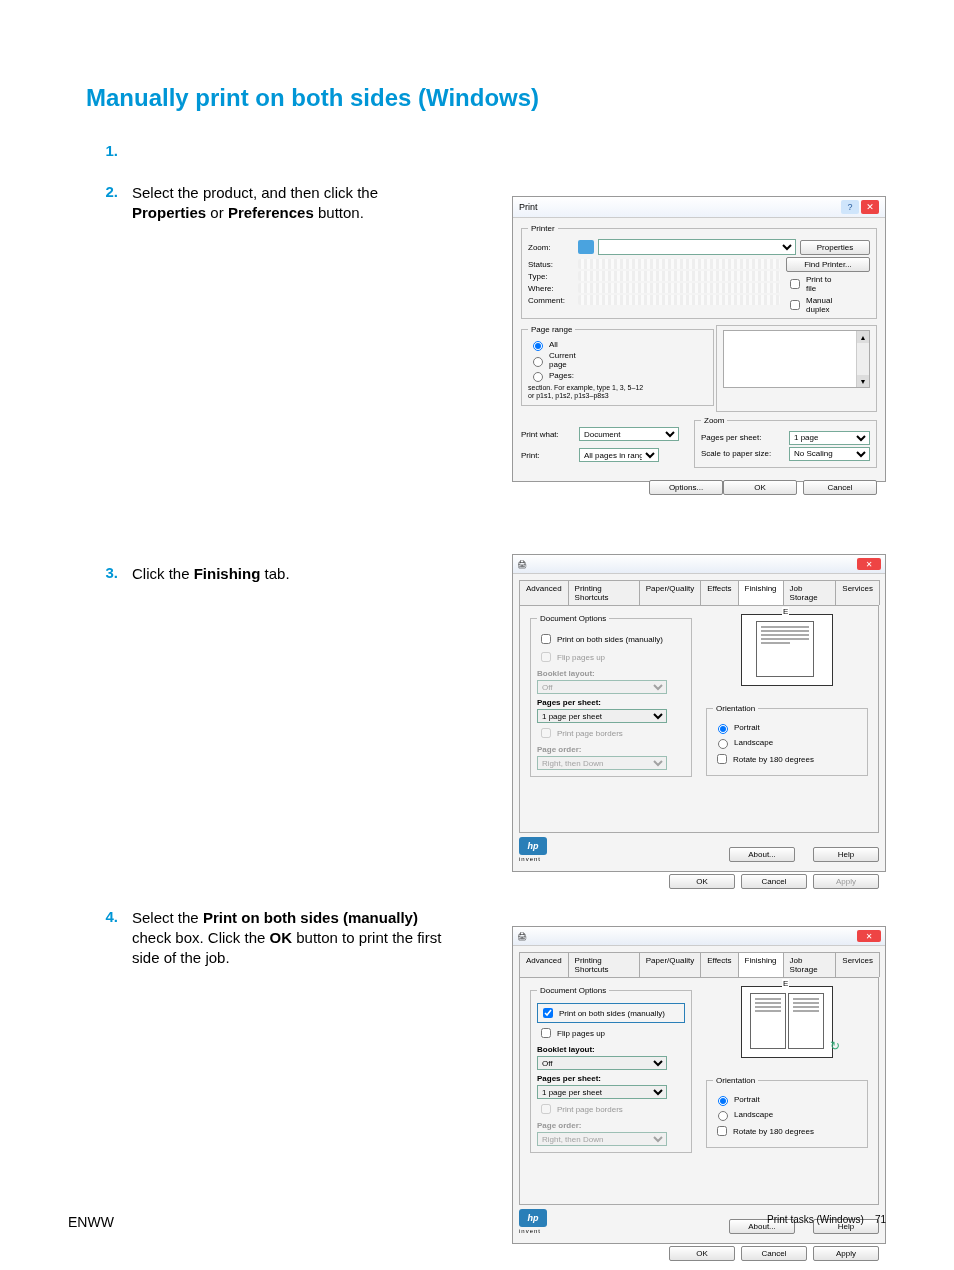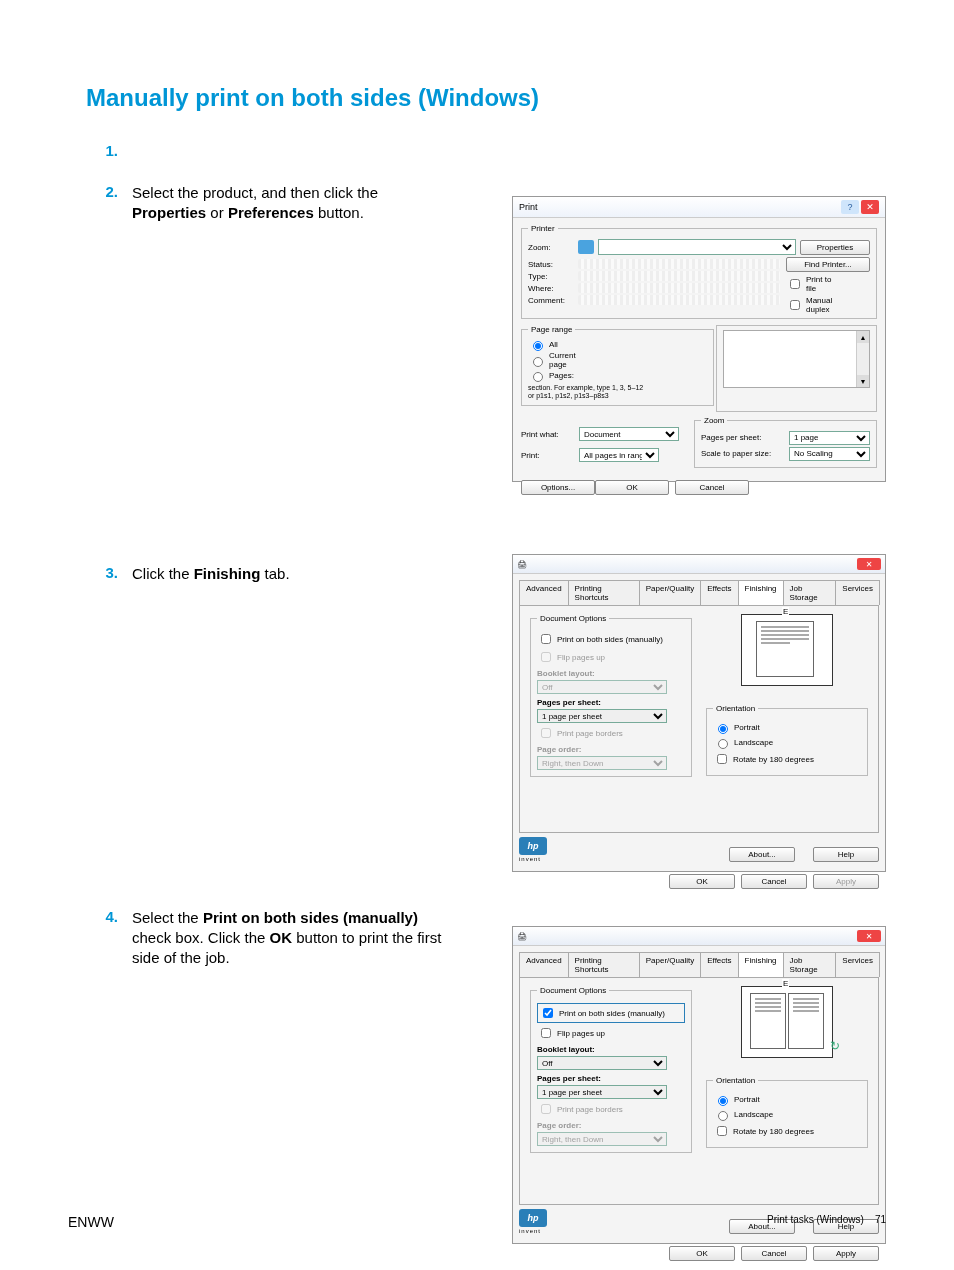--- a/index.html
+++ b/index.html
@@ -84,21 +84,21 @@
   .figA .chk{display:flex;align-items:center;gap:3px;font-size:8px;}
   .figA .chk input{width:10px;height:10px;}
   .figA .twocol{ display:flex; gap:2px;}
   .figA .twocol > fieldset{ flex:1;}
   .figA .blurred{ background:repeating-linear-gradient(90deg,#eee,#eee 3px,#fafafa 3px,#fafafa 6px); height:10px; flex:1; border-radius:2px;}
   .figA .icon{ width:16px;height:14px;display:inline-block;}
   .figA .icon.printer{background:#4aa3df;border-radius:2px;}
   .figA .listbox{border:1px solid #aaa;height:100px;margin-left:50px;position:relative;background:#fff;}
   .figA .scroll{position:absolute;right:0;top:0;bottom:0;width:12px;background:#eee;border-left:1px solid #ccc;}
   .figA .arrow{width:12px;height:12px;background:#ddd;display:flex;align-items:center;justify-content:center;font-size:7px;}
-  .figA .footer-row{display:flex;justify-content:flex-start;margin-top:6px;}
+  .figA .footer-row{display:flex;justify-content:flex-end;margin-top:6px;}
   .figA .btns-right{display:flex;gap:6px;}
 
   
   .figBC { width:374px; height:318px; }
   .figB { left:512px; top:554px;}
   .figC { left:512px; top:926px;}
   .figBC .titlebar{height:18px;background:linear-gradient(#fff,#e8eef7);border-bottom:1px solid #ccc;display:flex;justify-content:space-between;align-items:center;padding:0 4px;}
   .figBC .closebtn{width:24px;height:12px;background:#e44;border-radius:2px;color:#fff;font-size:8px;display:flex;align-items:center;justify-content:center;}
   .figBC .wrap{padding:6px;}
   .figBC .tabs{display:flex;border-bottom:1px solid #aaa;font-size:8px;}

